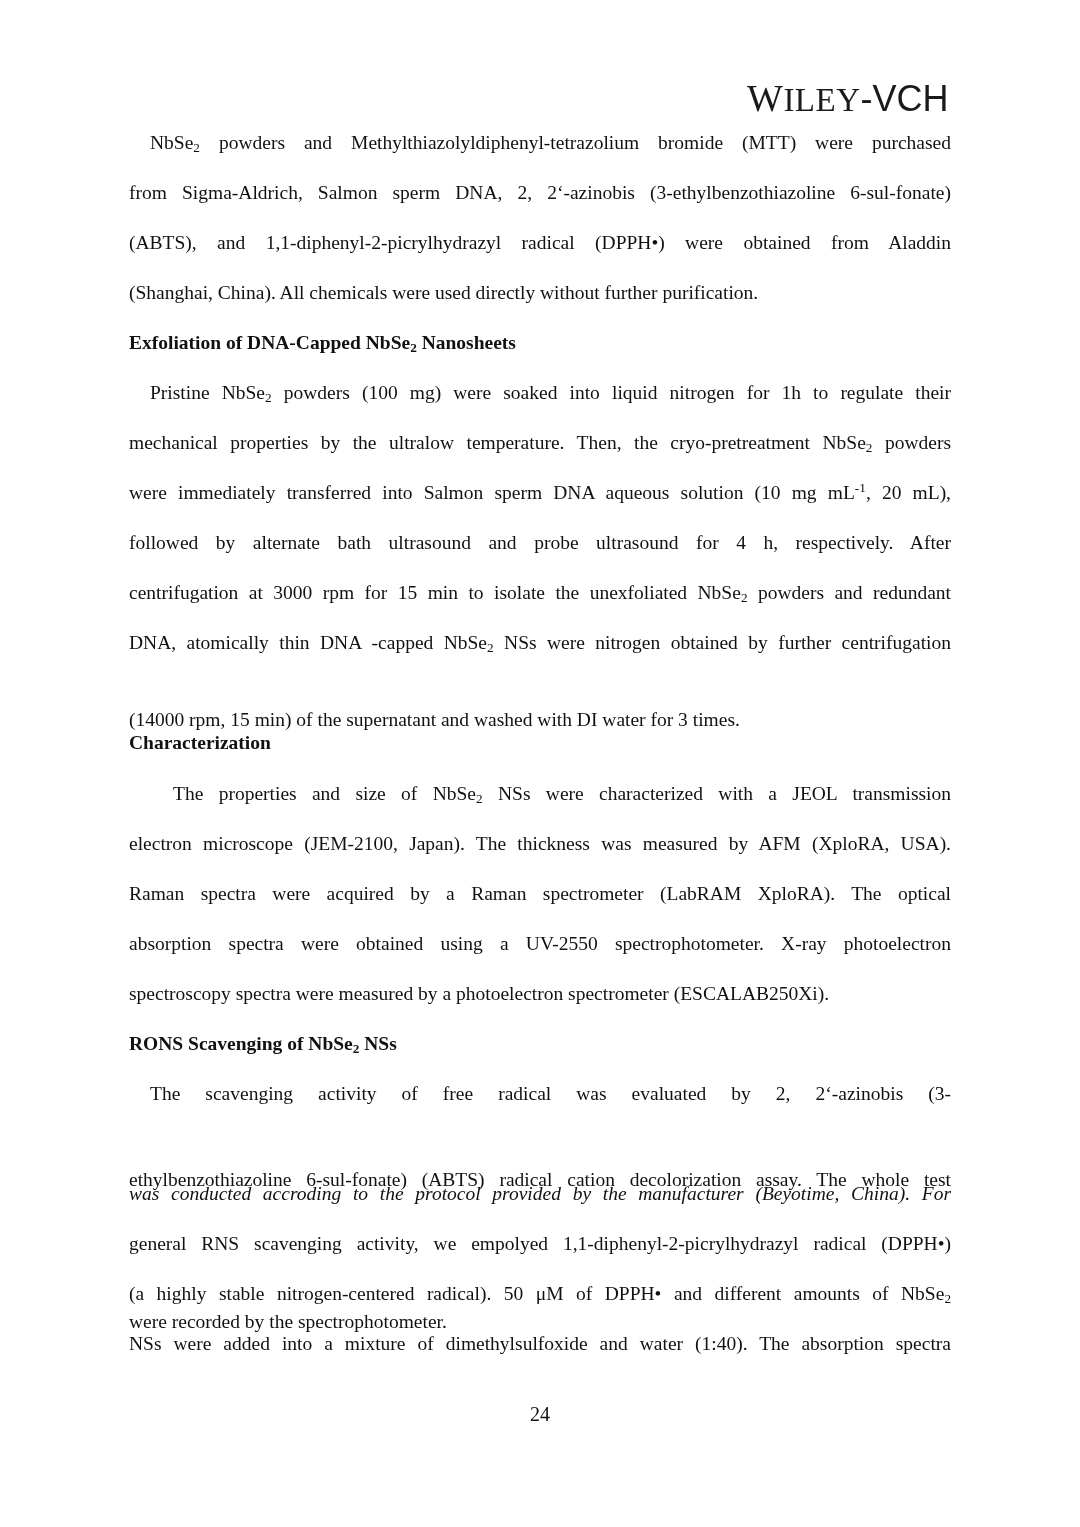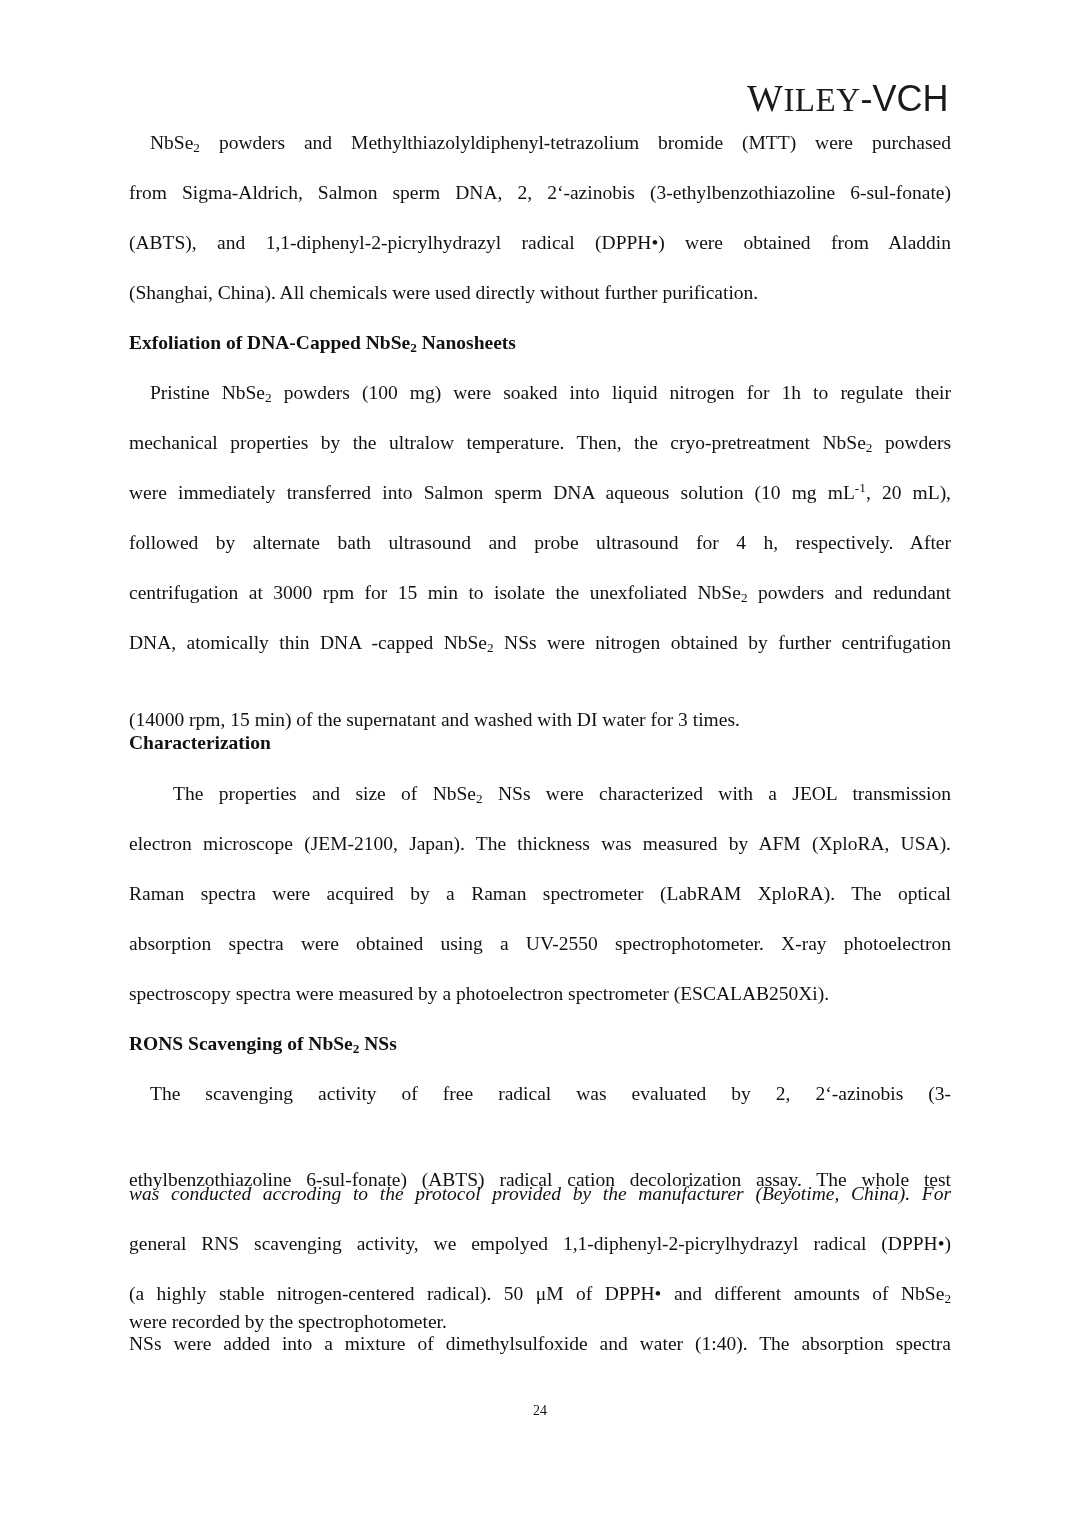--- a/index.html
+++ b/index.html
@@ -13,21 +13,21 @@
   .page { position: absolute; left: 129px; top: 125px; width: 822px; }
   .line { position: absolute; left: 0; width: 822px; height: 30px; font-size: 19.5px; line-height: 30px;
           text-align: justify; text-align-last: justify; white-space: nowrap; }
   .line.last { text-align-last: left; }
   .line.indent { padding-left: 21px; width: 801px; }
   .line.indent2 { padding-left: 44px; width: 778px; }
   .line.heading { font-weight: bold; text-align-last: left; }
   sub { font-size: 0.68em; vertical-align: -0.25em; line-height: 0; }
   sup { font-size: 0.68em; vertical-align: 0.55em; line-height: 0; }
   .page-number { position: absolute; top: 1403px; left: 0; width: 1080px; text-align: center;
-                 font-size: 14px; }
+                 font-size: 20px; }
 </style>
 </head>
 <body>
 
 <div class="header-logo"><span class="big">W</span><span class="small">ILEY</span><span class="sans">-VCH</span></div>
 
 <div class="page">
 
   <div class="line indent" style="top: 3px; white-space: normal; overflow: hidden;"><span>NbSe</span><sub>2</sub><span> powders and Methylthiazolyldiphenyl-tetrazolium bromide (MTT) were purchased</span></div>
   <div class="line" style="top: 53px; white-space: normal; overflow: hidden;"><span>from Sigma-Aldrich, Salmon sperm DNA, 2, 2‘-azinobis (3-ethylbenzothiazoline 6-sul-fonate)</span></div>

